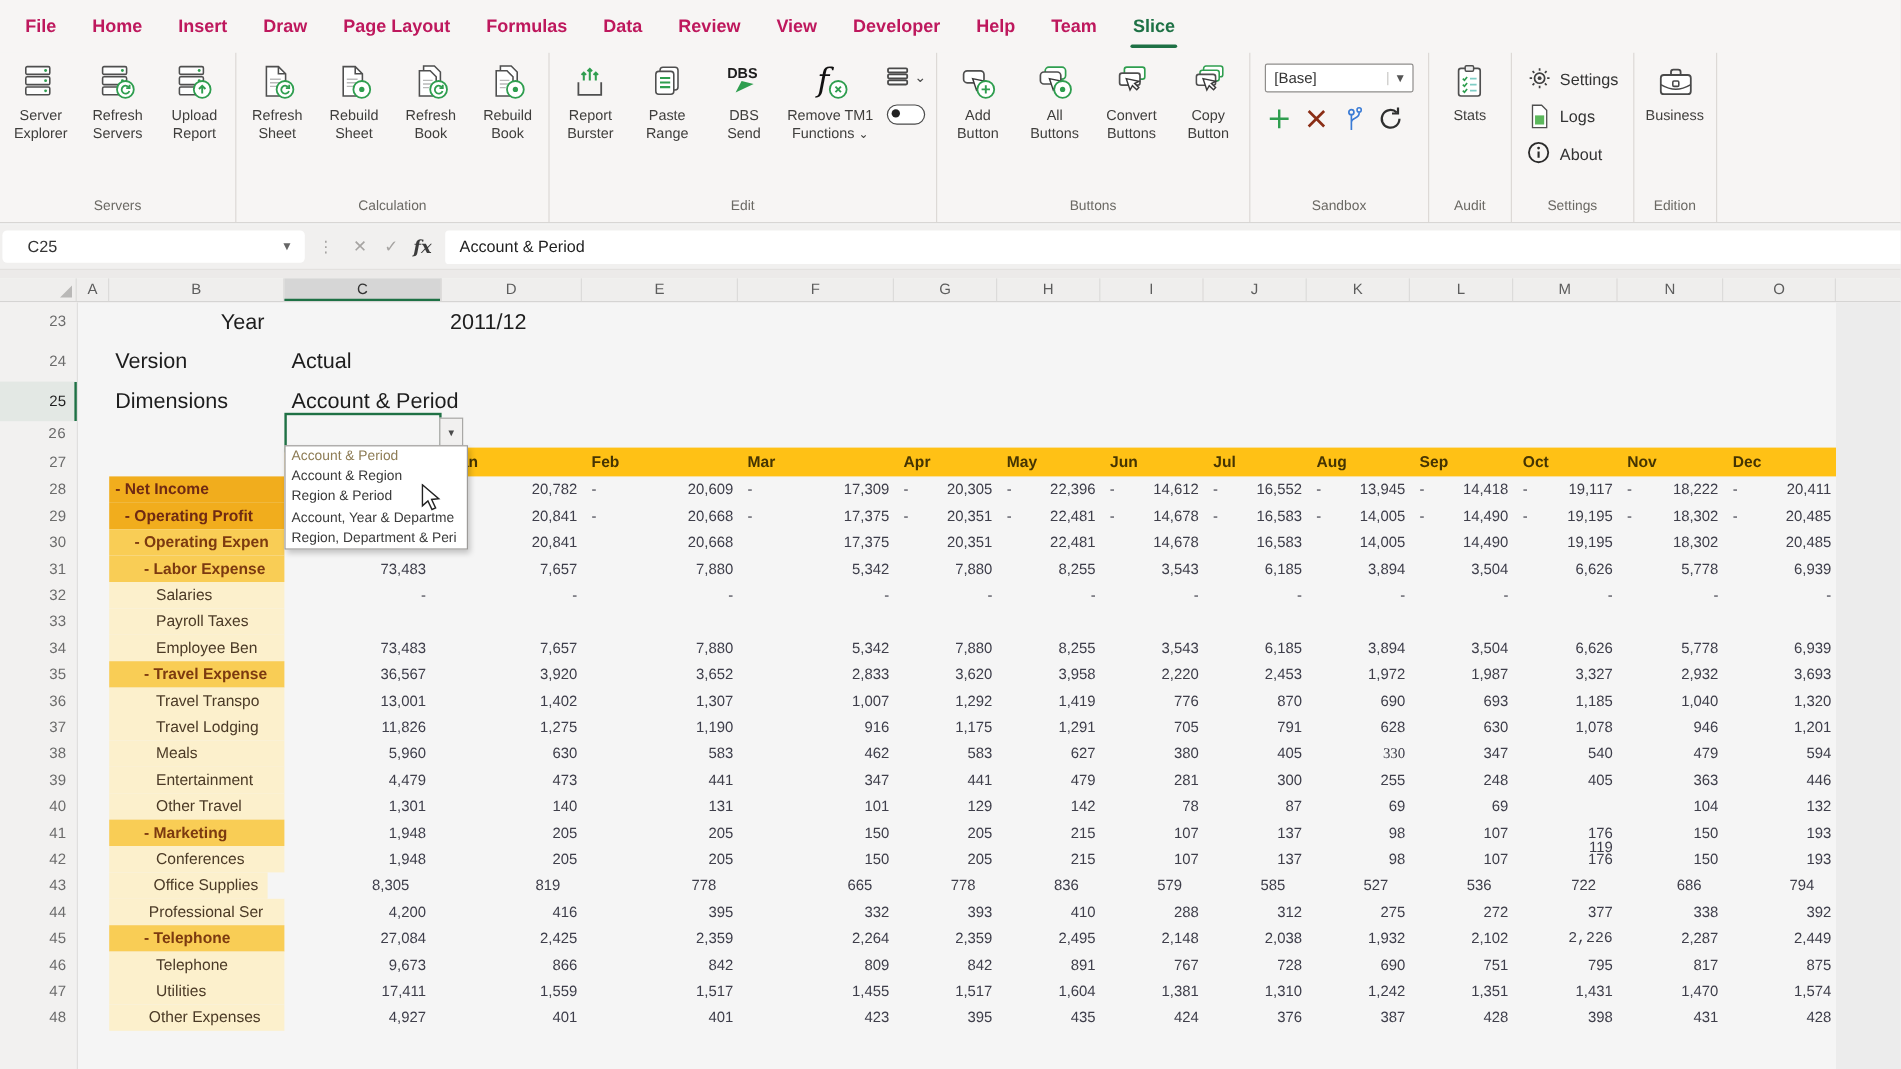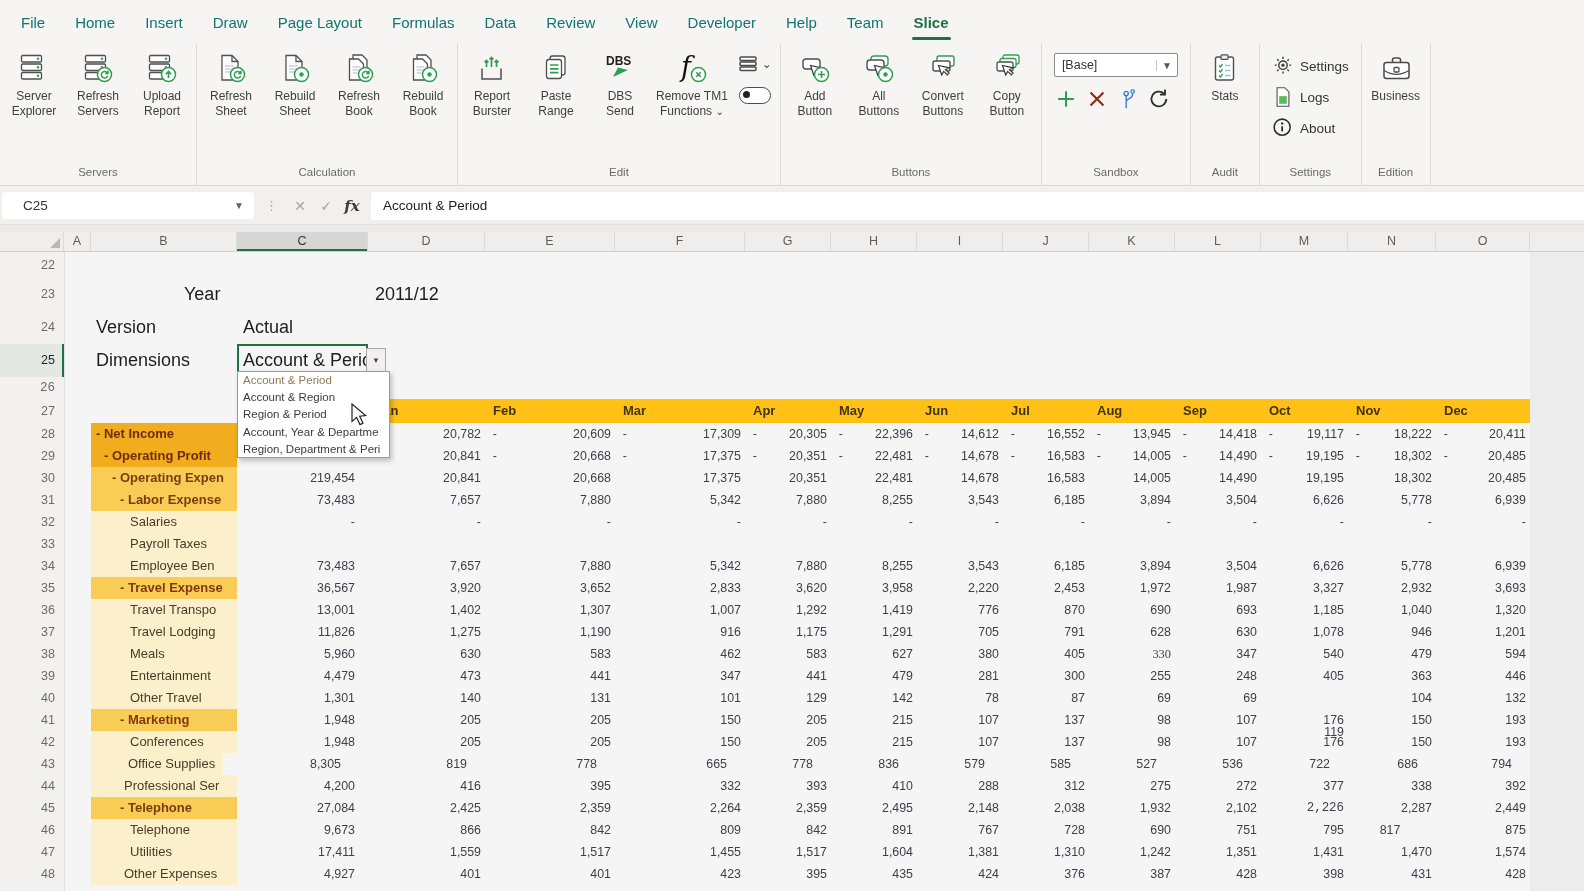--- a/index.html
+++ b/index.html
@@ -1,22 +1,22 @@
 <!DOCTYPE html>
 <html><head>
 <meta charset="utf-8">
 <style>
   html,body{margin:0;padding:0;background:#ddd;}
   .screen{position:relative;width:1584px;height:891px;overflow:hidden;background:#f5f5f5;
     font-family:"Liberation Sans","DejaVu Sans",sans-serif;-webkit-font-smoothing:antialiased;}
   
   .tabs-row{position:absolute;left:0;top:0;width:100%;height:44px;background:#f7f5f4;
     display:flex;align-items:center;padding-left:6px;box-sizing:border-box;}
-  .tab{position:relative;padding:0 15px;font-size:15px;color:#0f766e;height:100%;
-    display:flex;align-items:center;cursor:default;white-space:nowrap;}
+  .tab{position:relative;padding:0 15px;font-size:15px;color:#be185d;height:100%;
+    display:flex;align-items:center;cursor:default;white-space:nowrap;font-weight:bold;}
   .tab.active{color:#1e7145;font-weight:bold;}
   .tab.active::after{content:"";position:absolute;left:13px;right:13px;bottom:4px;height:3px;
     background:#1e7145;border-radius:2px;}
   
   .ribbon-body{position:absolute;left:0;top:44px;width:100%;height:142px;background:#f7f5f4;
     border-bottom:1px solid #d8d6d4;display:flex;box-sizing:border-box;}
   .grp{display:flex;flex-direction:column;border-right:1px solid #ddd9d6;padding:0 2px;}
   .grp-items{flex:1;display:flex;align-items:flex-start;padding-top:5px;}
   .grp-label{height:22px;text-align:center;font-size:11.5px;color:#6b6964;line-height:18px;}
   .btn-big{min-width:56px;padding:2px 4px;display:flex;flex-direction:column;align-items:center;}
@@ -512,24 +512,20 @@
       <div class="ch" style="width: 87px;">M</div>
       <div class="ch" style="width: 88px;">N</div>
       <div class="ch" style="width: 94px;">O</div>
       <div class="ch fill"></div>
     </div>
 
   <div class="grid" id="gridArea">
     <div class="rownum-strip"></div>
     <div class="right-strip"></div>
     <div id="gridRows">
-        <div class="grow" style="height: 26px; line-height: 26px;">
-          <div class="cell rn" style="width: 64px;">22</div>
-          <div class="cell " style="width: 27px;"></div>
-        </div>
         <div class="grow" style="height: 33px; line-height: 33px; gap: 44px;">
           <div class="cell rn" style="width: 64px;">23</div>
           <div class="cell " style="width: 27px;"></div>
           <div class="cell info-lbl" style="width: 146px;">Year</div>
           <div class="cell info-val" style="width: auto;">2011/12</div>
         </div>
         <div class="grow" style="height: 33px; line-height: 33px;">
           <div class="cell rn" style="width: 64px;">24</div>
           <div class="cell " style="width: 27px;"></div>
           <div class="cell info-lbl" style="width: 146px;">Version</div>
@@ -897,21 +893,21 @@
           <div class="cell num" style="width: 117px;">866</div>
           <div class="cell num" style="width: 130px;">842</div>
           <div class="cell num" style="width: 130px;">809</div>
           <div class="cell num" style="width: 86px;">842</div>
           <div class="cell num" style="width: 86px;">891</div>
           <div class="cell num" style="width: 86px;">767</div>
           <div class="cell num" style="width: 86px;">728</div>
           <div class="cell num" style="width: 86px;">690</div>
           <div class="cell num" style="width: 86px;">751</div>
           <div class="cell num" style="width: 87px;">795</div>
-          <div class="cell num" style="width: 88px; text-align: center;">817</div>
+          <div class="cell num" style="width: 88px;">817</div>
           <div class="cell num" style="width: 94px;">875</div>
         </div>
         <div class="grow" style="height: 22px; line-height: 22px;">
           <div class="cell rn" style="width: 64px;">47</div>
           <div class="cell " style="width: 27px;"></div>
           <div class="cell blabel leaf" style="width: 146px; padding-left: 39px;">Utilities</div>
           <div class="cell num total" style="width: 131px;">17,411</div>
           <div class="cell num" style="width: 117px;">1,559</div>
           <div class="cell num" style="width: 130px;">1,517</div>
           <div class="cell num" style="width: 130px;">1,455</div>

